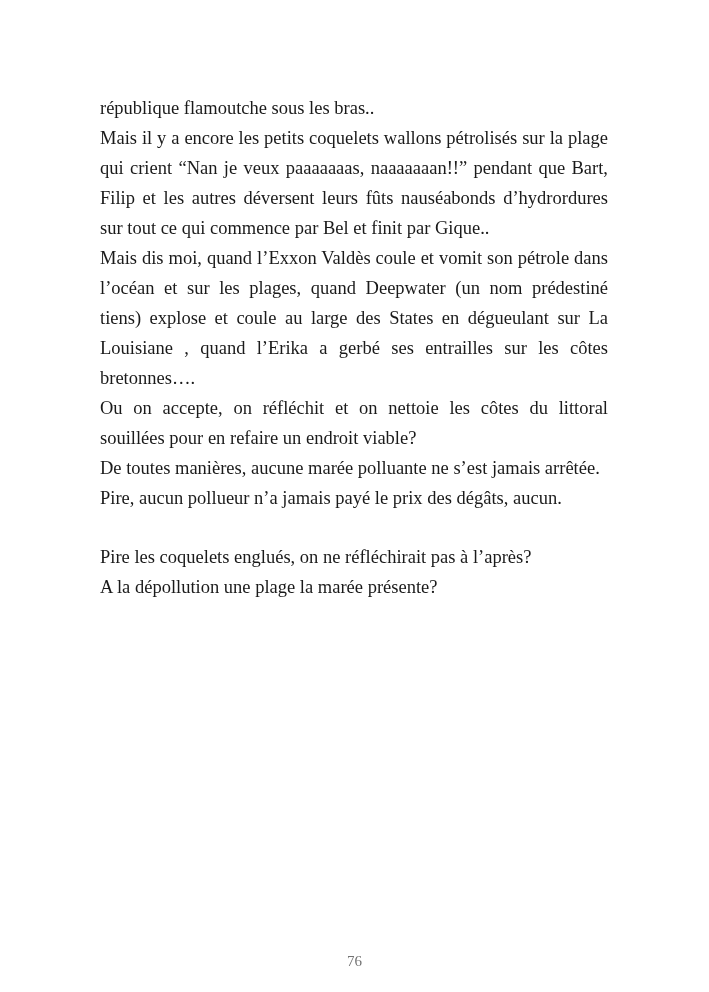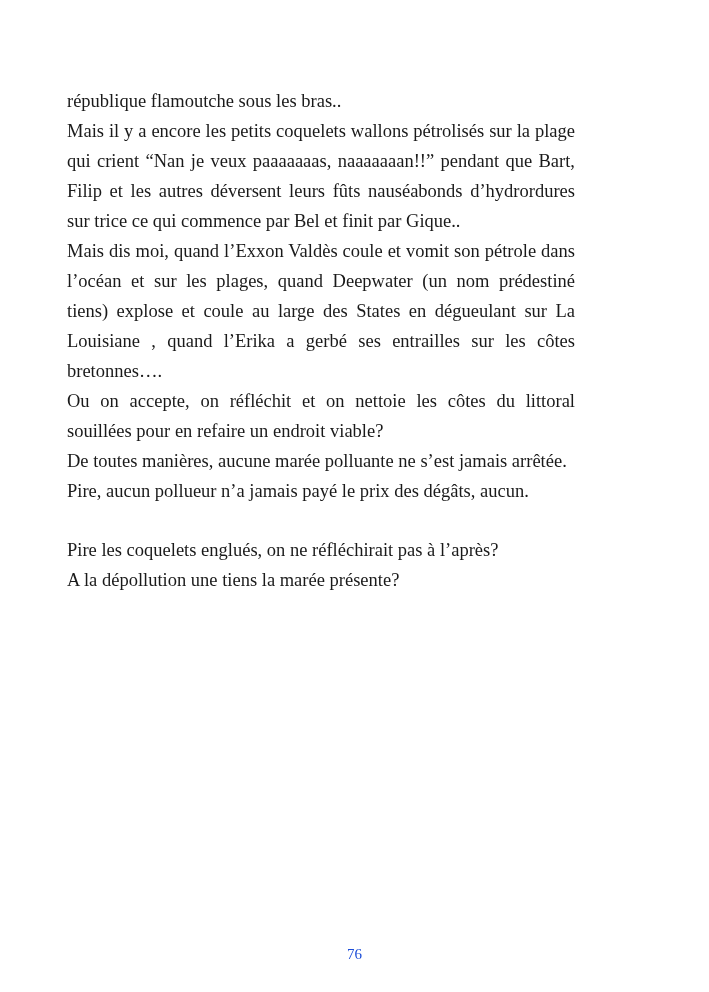--- a/index.html
+++ b/index.html
@@ -11,25 +11,25 @@
     height: 992px;
     background: #ffffff;
     font-family: "Liberation Serif", serif;
     color: #1a1a1a;
     position: relative;
     overflow: hidden;
   }
   .page {
     position: absolute;
     left: 0;
-    top: 8px;
+    top: 15px;
     width: 709px;
     height: 801px;
     box-sizing: border-box;
-    padding: 78px 100px 0 67px;
+    padding: 78px 100px 0 100px;
   }
   .body-text {
     width: 508px;
     font-size: 18.5px;
     line-height: 30px;
     text-align: justify;
     text-justify: inter-word;
   }
   .para {
     margin: 0;
@@ -42,33 +42,33 @@
   .spacer {
     height: 29px;
   }
   .folio {
     position: absolute;
     left: 0;
     right: 0;
     top: 938px;
     text-align: center;
     font-size: 15px;
-    color: #1d4ed8;
+    color: #737373;
     font-family: "Liberation Serif", serif;
   }
 </style>
 </head>
 <body>
 
 <div class="page">
   <div class="body-text">
     <p class="para last-line-natural">république flamoutche sous les bras..</p>
-    <p class="para last-line-natural">Mais il y a encore les petits coquelets wallons pétrolisés sur la plage qui crient “Nan je veux paaaaaaas, naaaaaaan!!” pendant que Bart, Filip et les autres déversent leurs fûts nauséabonds d’hydrordures sur trice ce qui commence par Bel et finit par Gique..</p>
+    <p class="para last-line-natural">Mais il y a encore les petits coquelets wallons pétrolisés sur la plage qui crient “Nan je veux paaaaaaas, naaaaaaan!!” pendant que Bart, Filip et les autres déversent leurs fûts nauséabonds d’hydrordures sur tout ce qui commence par Bel et finit par Gique..</p>
     <p class="para last-line-natural">Mais dis moi, quand l’Exxon Valdès coule et vomit son pétrole dans l’océan et sur les plages, quand Deepwater (un nom prédestiné tiens) explose et coule au large des States en dégueulant sur La Louisiane , quand l’Erika a gerbé ses entrailles sur les côtes bretonnes….</p>
     <p class="para last-line-natural">Ou on accepte, on réfléchit et on nettoie les côtes du littoral souillées pour en refaire un endroit viable?</p>
     <p class="para last-line-natural">De toutes manières, aucune marée polluante ne s’est jamais arrêtée.</p>
     <p class="para last-line-natural">Pire, aucun pollueur n’a jamais payé le prix des dégâts, aucun.</p>
     <div class="spacer"></div>
     <p class="para last-line-natural">Pire les coquelets englués, on ne réfléchirait pas à l’après?</p>
-    <p class="para">A la dépollution une tiens la marée présente?</p>
+    <p class="para">A la dépollution une plage la marée présente?</p>
   </div>
   <div class="folio">76</div>
 </div>
 
 </body></html>

